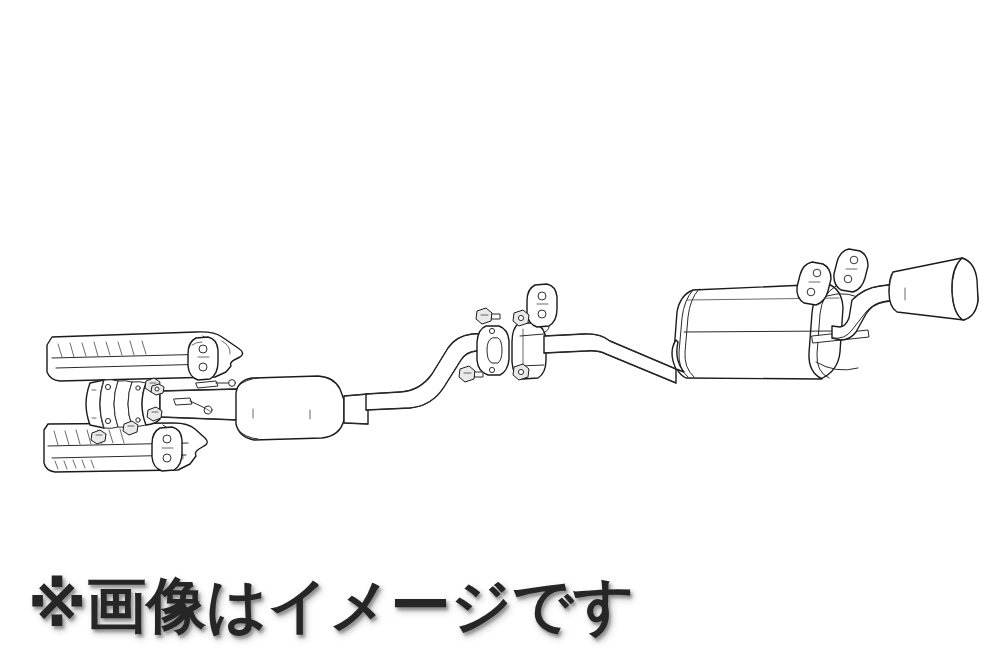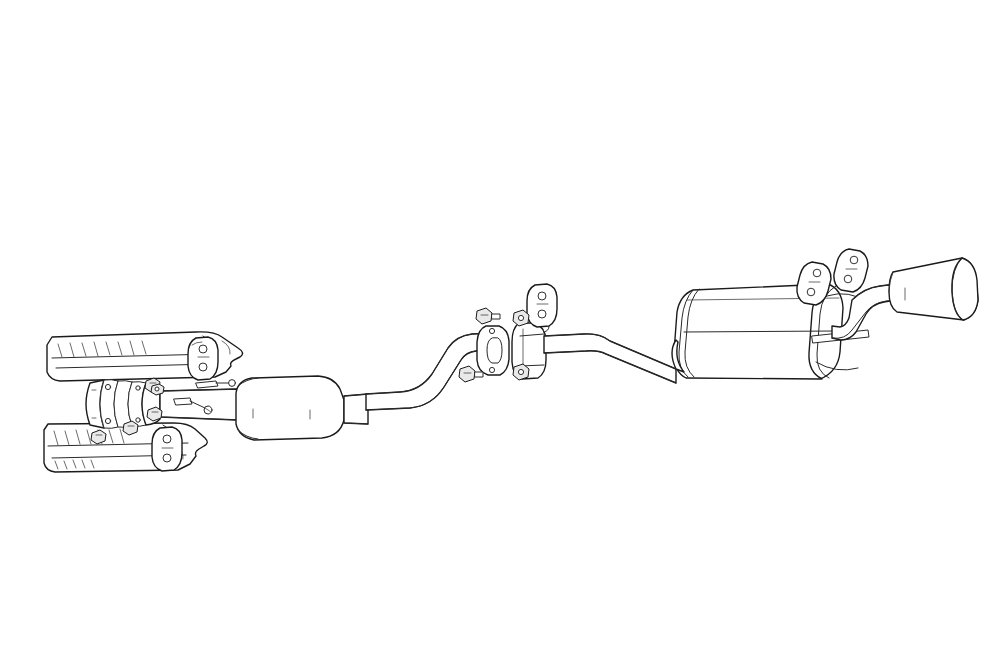--- a/index.html
+++ b/index.html
@@ -367,14 +367,17 @@
       </g>
 
       <g>
         <path class="fill-gray" d="M152 386 L159 384 L164 387 L163 393 L156 395 L151 392 Z"></path>
         <circle class="hole" cx="157" cy="389" r="2"></circle>
       </g>
     </g>
 
   </svg>
 
+  <div class="caption">
+    <span class="caption-text">※画像はイメージです</span>
+  </div>
 
 </div>
 
 </body></html>

